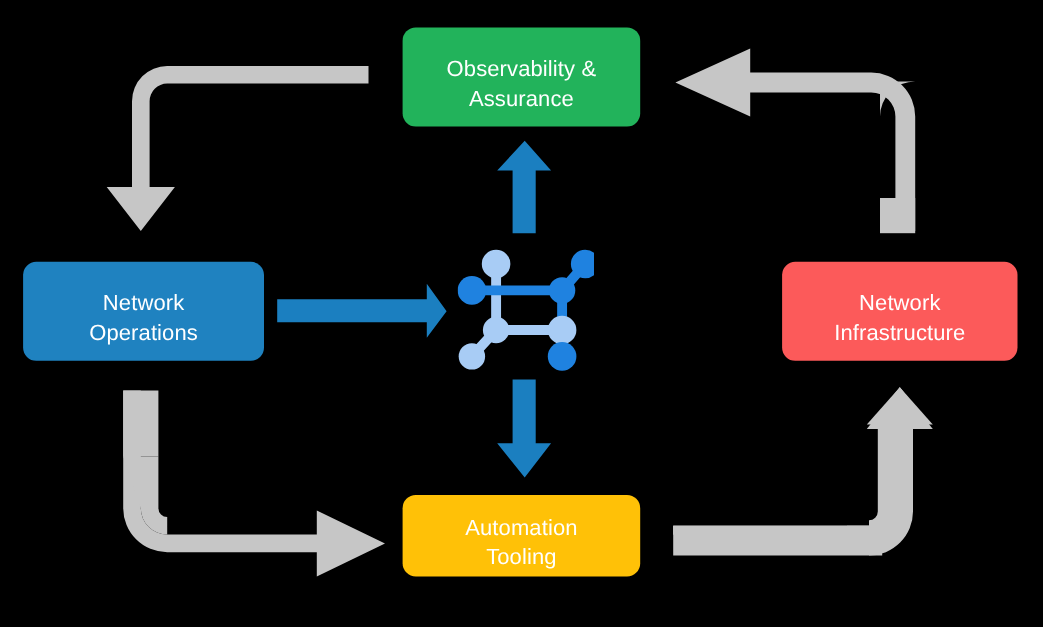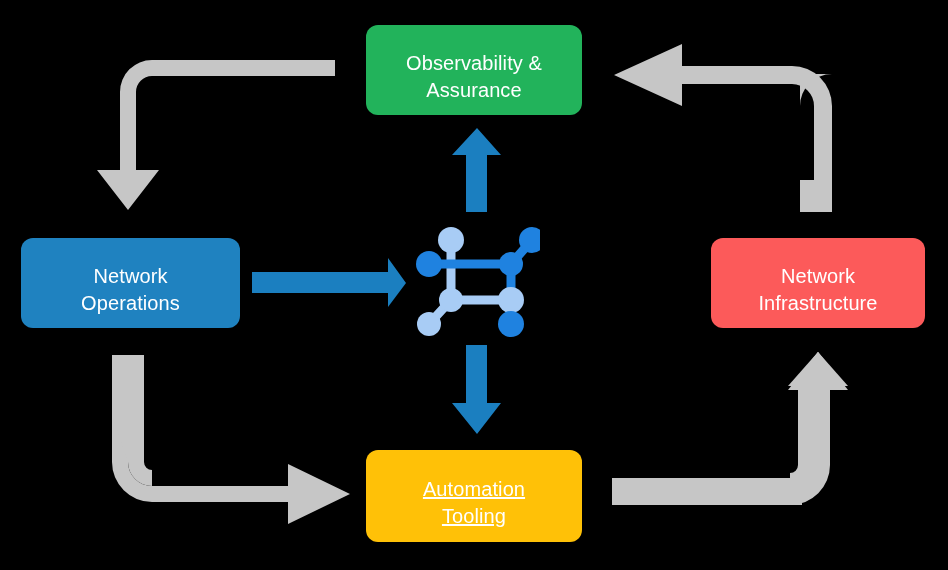--- a/index.html
+++ b/index.html
@@ -41,23 +41,22 @@
   }
   #box-network-operations {
     left: 21px;   top: 238px; width: 219px; height: 90px;
     background: #1f82c0;
   }
   #box-network-infrastructure {
     left: 711px;  top: 238px; width: 214px; height: 90px;
     background: #fc5a5a;
   }
   #box-automation-tooling {
-    left: 366px;  top: 450px; width: 216px; height: 92px;
+    left: 366px;  top: 450px; width: 216px; height: 74px;
     background: #ffc107;
-    text-decoration: underline;
   }
   .flow-svg {
     position: absolute;
     left: 0; top: 0;
     width: 948px; height: 570px;
     pointer-events: none;
   }
   .icon-wrap {
     position: absolute;
     left: 416px; top: 218px;

